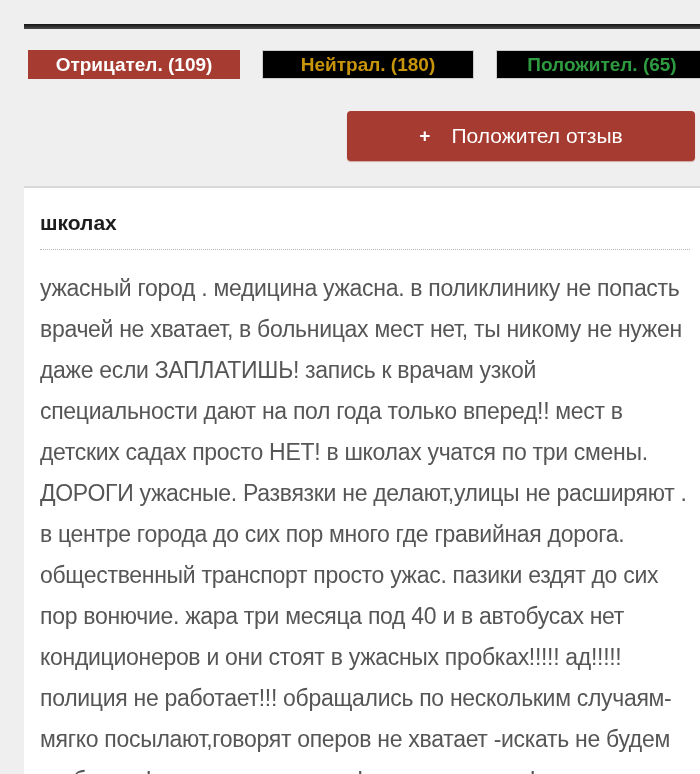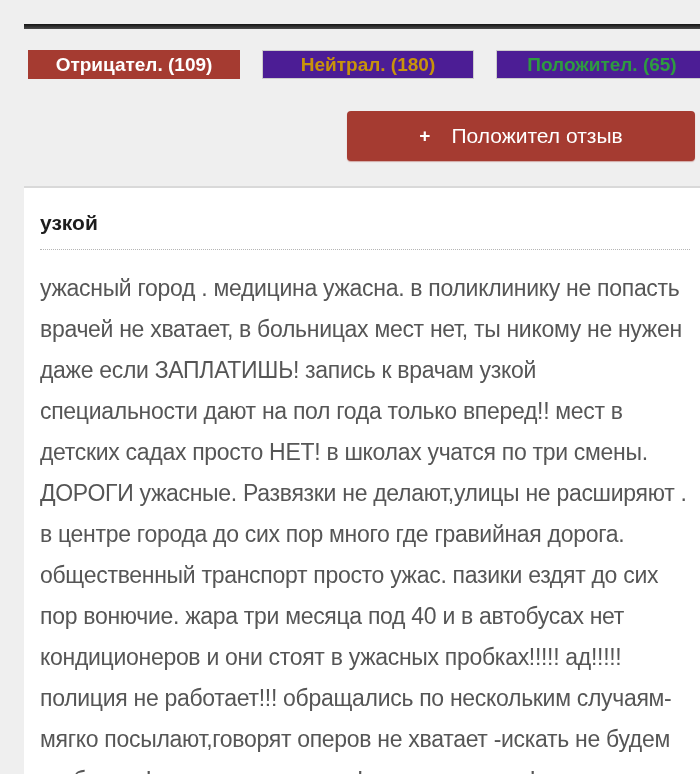--- a/index.html
+++ b/index.html
@@ -15,21 +15,21 @@
   }
   .tabs-row {
     display: flex;
     gap: 6px;
     margin: 13px 0 0 4px;
     height: 45px;
   }
   .tab {
     flex: 1;
     display: flex; align-items: center; justify-content: center;
-    background: #4c1d95;
+    background: #000000;
     border: 1px solid #cccccc;
     font-size: 19px; font-weight: bold;
     cursor: pointer;
   }
   .tab.active {
     background: #a53b31;
     border-color: #a53b31;
     color: #ffffff;
   }
   .tab.neutral { color: #c8940a; }
@@ -92,15 +92,15 @@
 </div>
 
 <div class="action-row">
   <button class="leave-review-btn">
     <span class="plus">+</span>
     <span>Положител отзыв</span>
   </button>
 </div>
 
 <div class="review-card">
-  <div class="review-title">узкой</div>
+  <div class="review-title">школах</div>
   <div class="review-body">ужасный город . медицина ужасна. в поликлинику не попасть врачей не хватает, в больницах мест нет, ты никому не нужен даже если ЗАПЛАТИШЬ! запись к врачам узкой специальности дают на пол года только вперед!! мест в детских садах просто НЕТ! в школах учатся по три смены. ДОРОГИ ужасные. Развязки не делают,улицы не расширяют . в центре города до сих пор много где гравийная дорога. общественный транспорт просто ужас. пазики ездят до сих пор вонючие. жара три месяца под 40 и в автобусах нет кондиционеров и они стоят в ужасных пробках!!!!! ад!!!!! полиция не работает!!! обращались по нескольким случаям- мягко посылают,говорят оперов не хватает -искать не будем грабителя! жаловаться некуда! всем все ровно! коррупция везде! работу не найдешь с хорошей зп. сам город как муравейник. очень много переехавших.везде очереди. везде толпа.</div>
 </div>
 
 </body></html>

